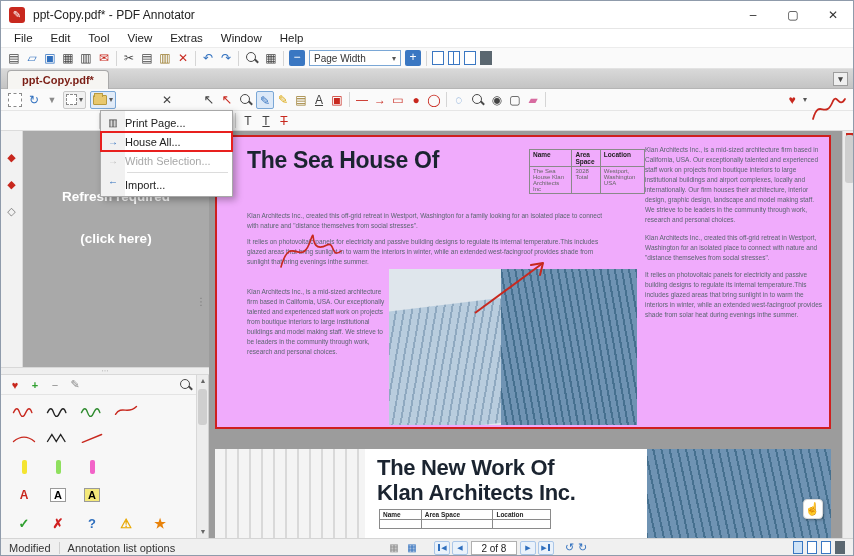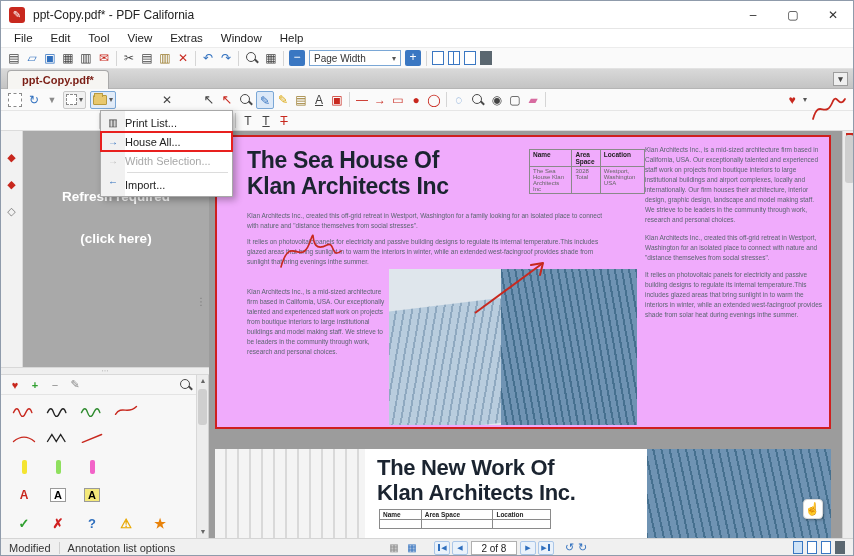--- a/index.html
+++ b/index.html
@@ -135,21 +135,21 @@
   .mini-pg.active { background:#cfe3f7; }
   .mini-pg.dark { background:#5b6770; border-color:#5b6770; }
 </style>
 </head>
 <body>
 
 <div class="window">
 
   <div class="titlebar">
     <div class="app-icon">✎</div>
-    <span class="app-title">ppt-Copy.pdf* - PDF California</span>
+    <span class="app-title">ppt-Copy.pdf* - PDF Annotator</span>
     <div class="win-controls">
       <div class="win-btn">–</div>
       <div class="win-btn">▢</div>
       <div class="win-btn">✕</div>
     </div>
   </div>
 
   <div class="menubar">
     <span class="menu-item">File</span>
     <span class="menu-item">Edit</span>
@@ -262,21 +262,21 @@
     <span class="tbi c-red" style="text-decoration:line-through;">T</span>
   </div>
 
   <svg class="style-preview" viewBox="0 0 38 34">
     <path d="M4,28 C10,6 16,30 24,10 C28,2 30,18 36,8" fill="none" stroke="currentColor" stroke-width="1.8" stroke-linecap="round"></path>
   </svg>
 
   <div class="context-menu">
     <div class="cm-item">
       <span class="cm-icon c-dark">▥</span>
-      <span>Print List...</span>
+      <span>Print Page...</span>
     </div>
     <div class="cm-item highlighted">
       <span class="cm-icon c-blue">→</span>
       <span>House All...</span>
     </div>
     <div class="cm-item disabled">
       <span class="cm-icon" style="color:#bdbdbd;">→</span>
       <span>Width Selection...</span>
     </div>
     <div class="cm-sep"></div>
@@ -398,21 +398,20 @@
       <div class="scroll-thumb"></div>
       <div class="scroll-btn bottom">▼</div>
     </div>
   </div>
 
   <div class="doc-area">
 
     <div class="page1">
       <div class="p1-title">
         <div>The Sea House Of</div>
-        <div>Klan Architects Inc</div>
       </div>
       <table class="doc-table p1-table">
         <tbody>
             <tr>
           <th>Name</th>
           <th>Area Space</th>
           <th>Location</th>
         </tr>
         <tr>
           <td>The Sea House Klan Architects Inc</td>

